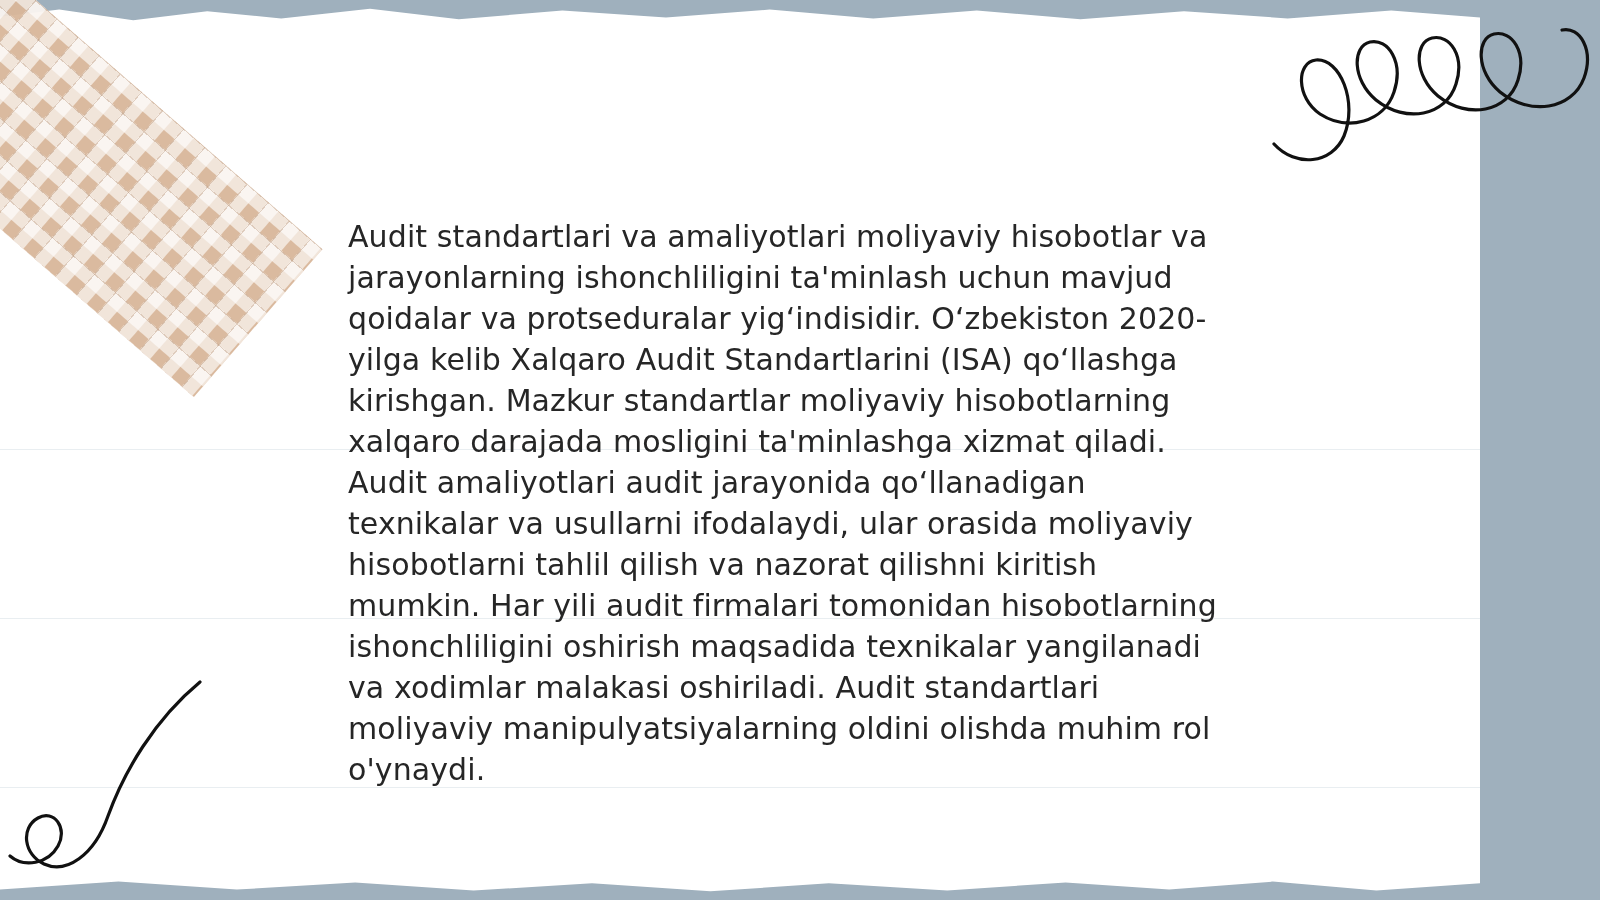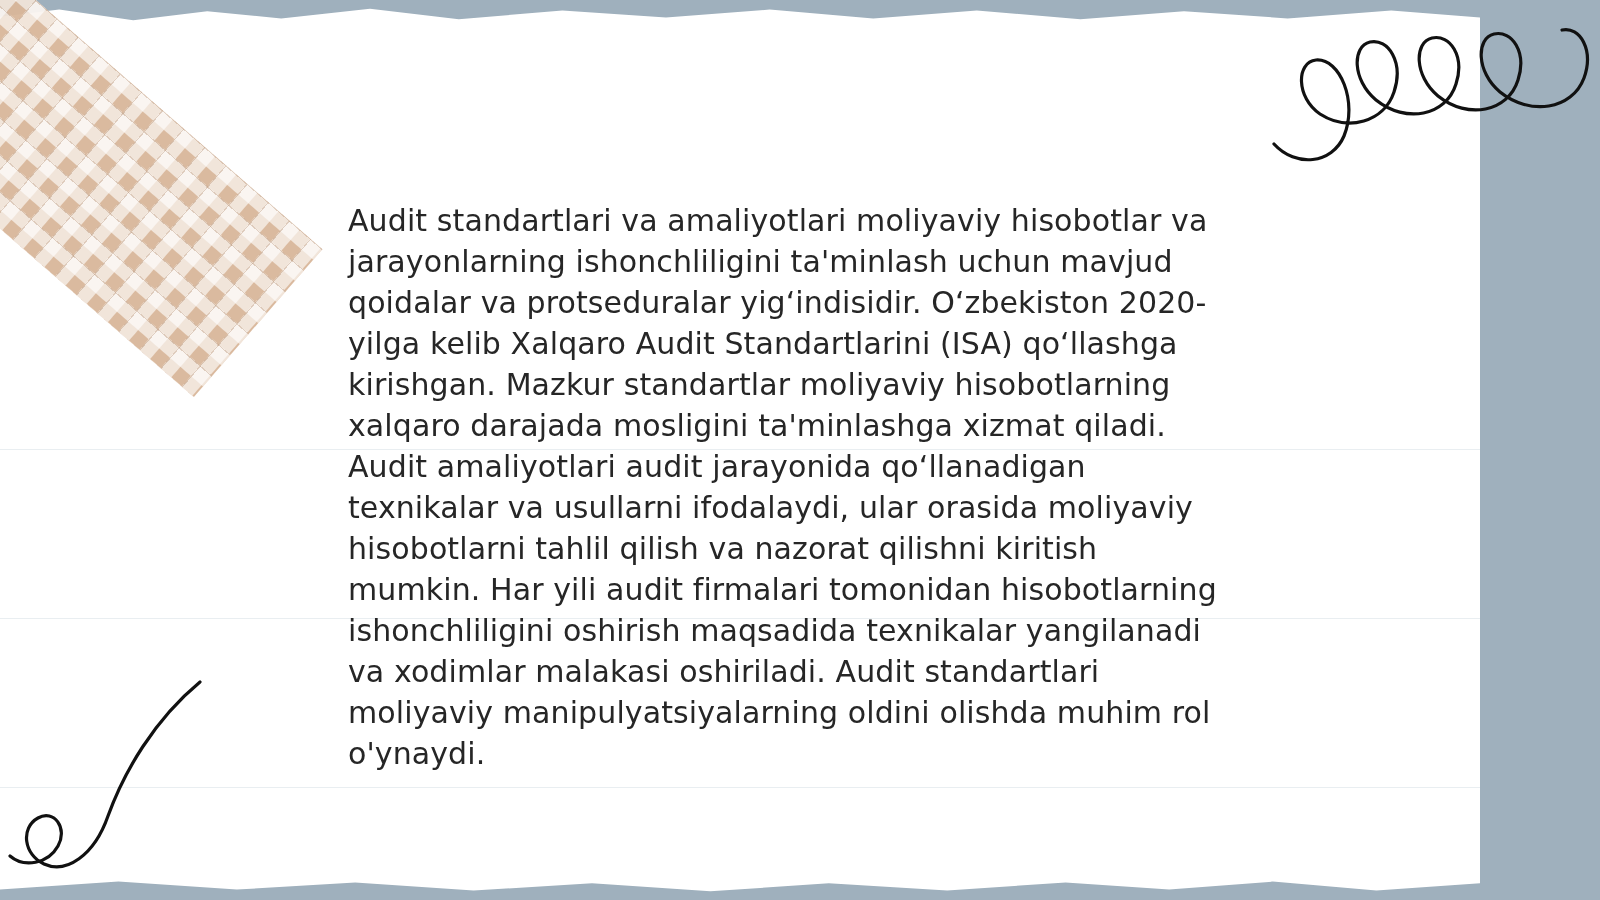--- a/index.html
+++ b/index.html
@@ -89,21 +89,21 @@
     left: 4px;
     top: 660px;
     width: 220px;
     height: 230px;
   }
 
   
   .body-text {
     position: absolute;
     left: 348px;
-    top: 200px;
+    top: 216px;
     width: 880px;
     font-size: 30px;
     line-height: 41px;
     color: #262626;
     font-family: "DejaVu Sans", sans-serif;
     white-space: pre-wrap;
     letter-spacing: 0.1px;
   }
 
   

